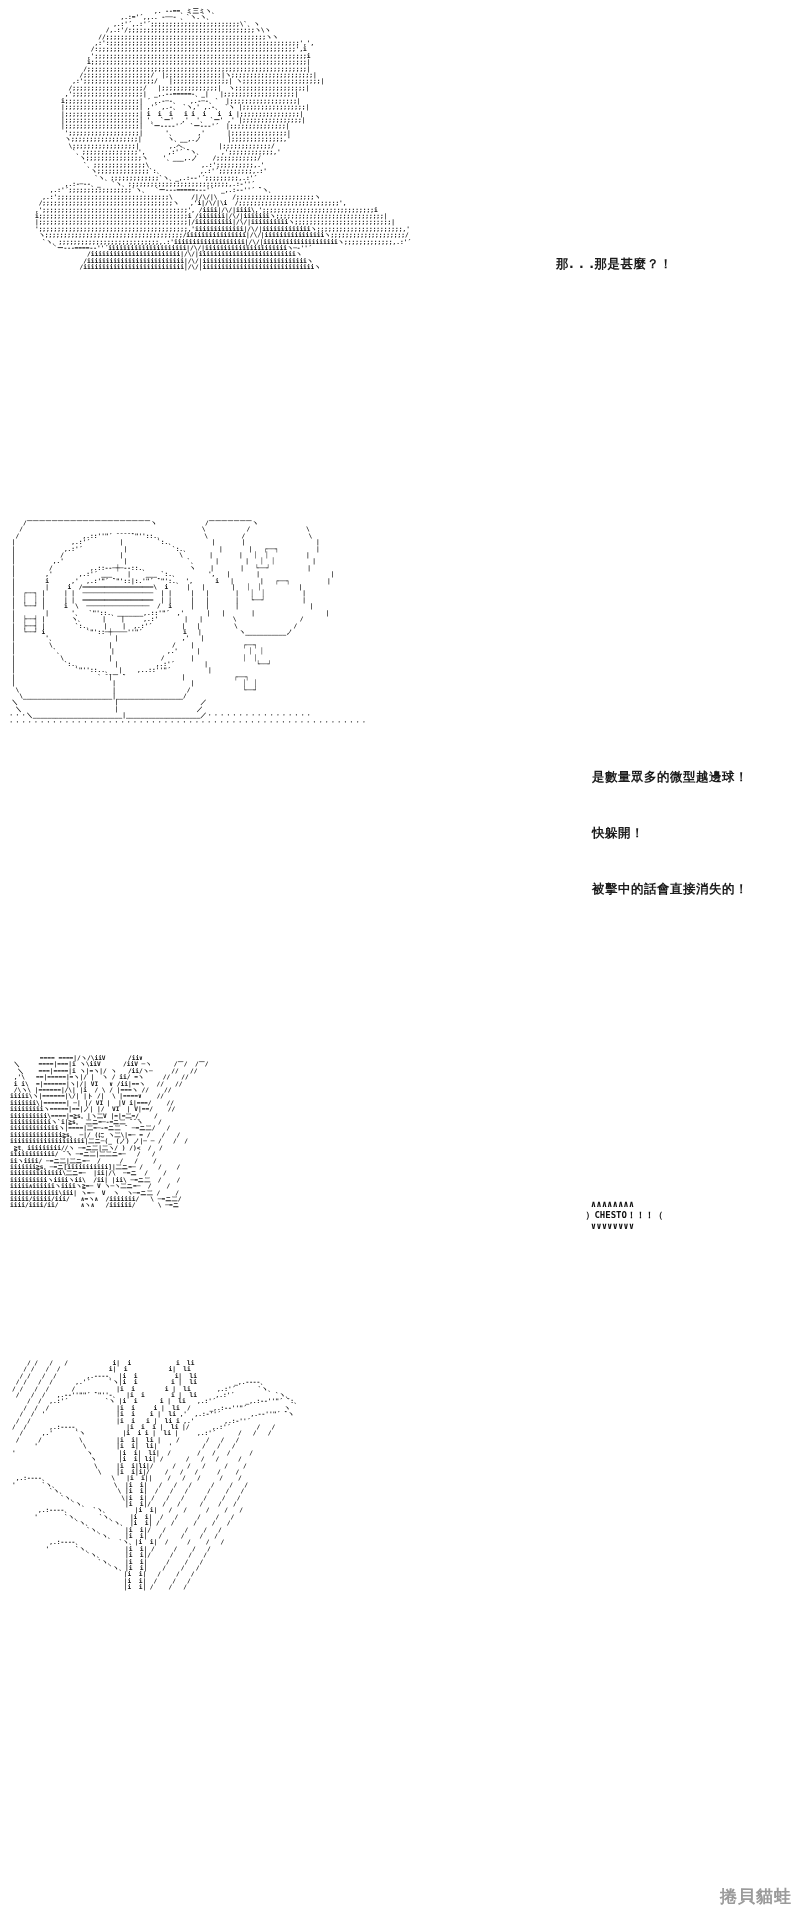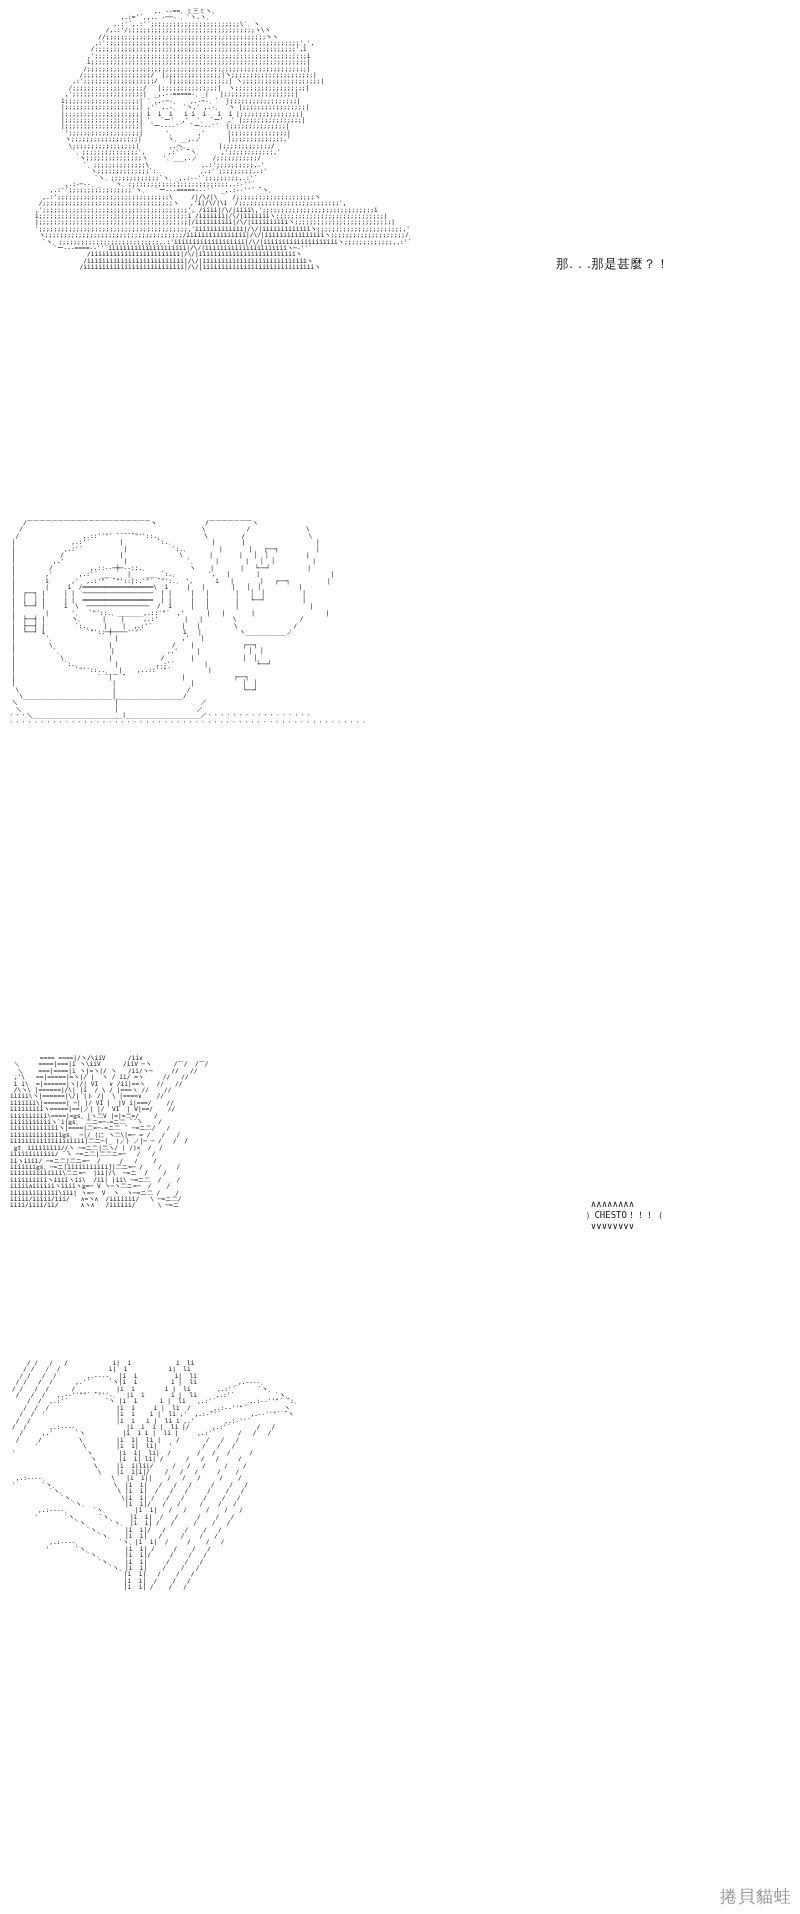--- a/index.html
+++ b/index.html
@@ -12,20 +12,21 @@
     min-height: 1914px;
     font-family: "DejaVu Sans Mono", "Liberation Mono", monospace;
     color: #000000;
     position: relative;
     overflow: hidden;
   }
   .page {
     position: relative;
     width: 800px;
     height: 1914px;
+    font-weight: bold;
   }
   
   .aa {
     position: absolute;
     white-space: pre;
     font-family: "DejaVu Sans Mono", "Liberation Mono", monospace;
     font-size: 6.2px;
     line-height: 6.4px;
     letter-spacing: 0px;
     color: #111111;
@@ -145,20 +146,25 @@
  |                `"''::..、  |    ,..::''"´          |
  |                      ` ̄ ̄|￣ ̄`               |             ┌──┐
  |                          |                    |             │  │
   \                         |                   /              └──┘
    \________________________|__________________/
  ＼                          |                      ／
   ＼                         |                     ／
 ・・・＼________________________|____________________／・・・・・・・・・・・・・・・・・
 ・・・・・・・・・・・・・・・・・・・・・・・・・・・・・・・・・・・・・・・・・・・・・・・・・・・・・・・・・・</pre>
 
+  <div class="speech speech-2">是數量眾多的微型越邊球！
+
+快躲開！
+
+被擊中的話會直接消失的！</div>
 
   <pre class="aa aa-3">        ==== ====|/ヽ/\iiV      /ii∨
  ＼     ====|===|i ヽ\iiV      /iiV ─ヽ      /￣/  /￣/
   ＼    ===|====|i ヽ|=ヽ|/ ヽ   /ii/ヽ─     //   //
  ,'\   ==|=====|=ヽ|/ |  ヽ / ii/ =ヽ     //   //
  i i\  =|======|ヽ|/| VI   ∨ /ii|==ヽ   //   //
  /\ヽ\ |======|/\| |i  / \ / |===ヽ //    //
 iiiii\ヽ|======|\/| |ト /|  \ |====∨    //
 iiiiiii\|======| ─| |/ VI |  |V i|===/    //
 iiiiiiiiiヽ=====|==|ノ| |/  VI  | V|==/    //

